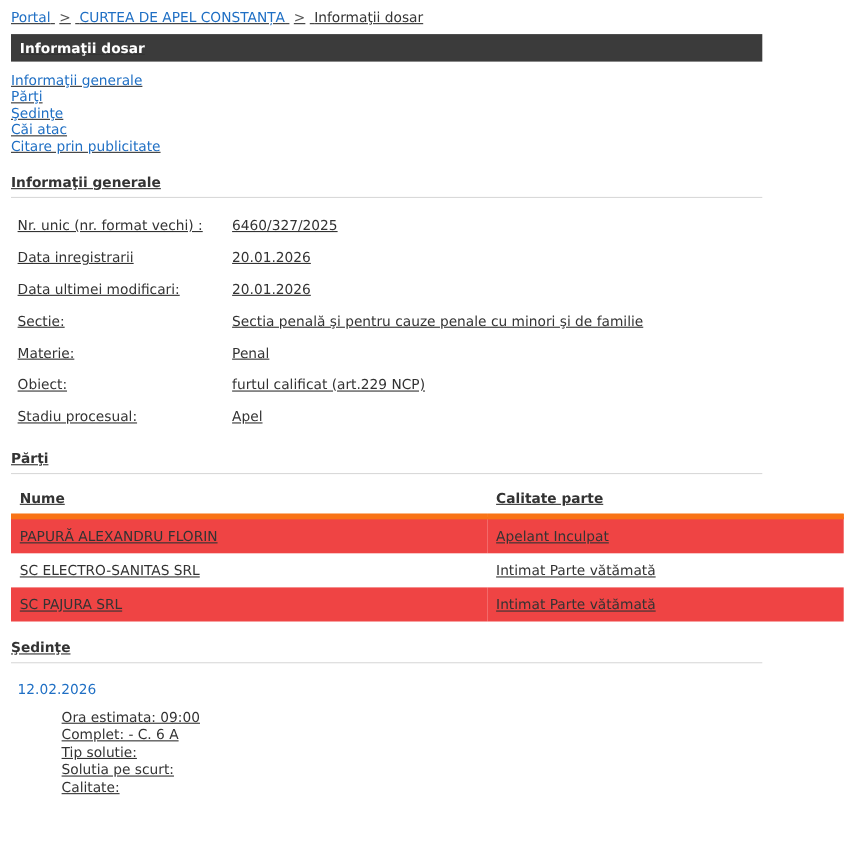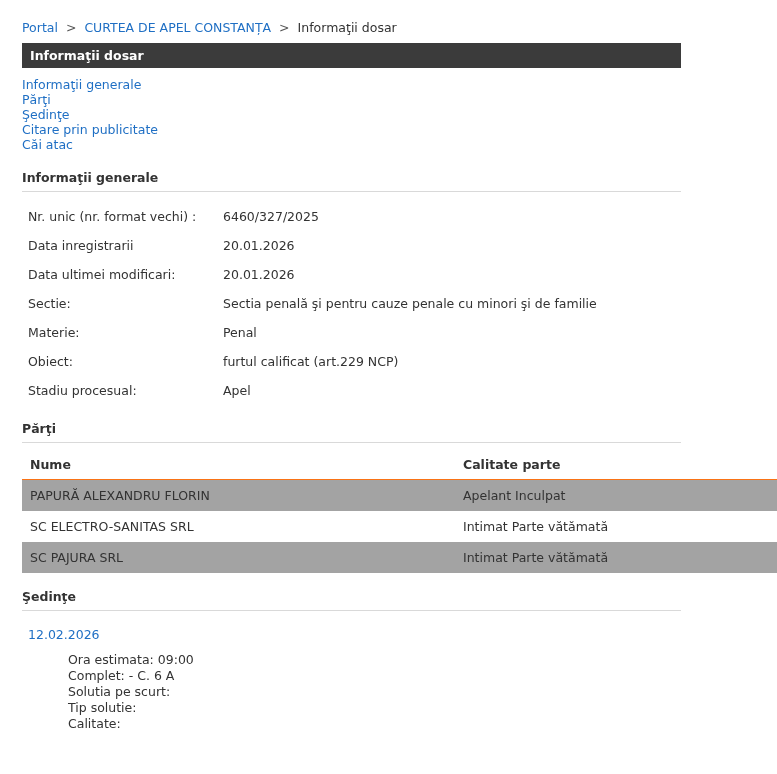--- a/index.html
+++ b/index.html
@@ -10,22 +10,23 @@
   body {
     width: 777px;
     height: 774px;
     font-family: "DejaVu Sans", "Liberation Sans", sans-serif;
     font-size: 12.5px;
     color: #333333;
     overflow: hidden;
   }
   .page {
     width: 703px;
-    padding: 12px;
+    padding: 0;
     box-sizing: border-box;
+    text-decoration: underline;
   }
   
   .breadcrumb {
     padding: 8px 0 6px 10px;
     font-size: 12.5px;
     color: #333333;
     white-space: nowrap;
   }
   .breadcrumb a {
     color: #1f6fc4;
@@ -100,30 +101,30 @@
     margin: 14px 10px 0 10px;
     width: 757px;
     border-collapse: collapse;
     font-size: 12.5px;
   }
   .parties th {
     text-align: left;
     font-weight: bold;
     color: #333333;
     padding: 0 0 7px 8px;
-    border-bottom: 1px solid #f97316;
+    border-bottom: 5px solid #f97316;
     font-size: 12.5px;
   }
   .parties th.col-nume { width: 425px; }
   .parties td {
     padding: 8px 0 8px 8px;
     color: #333333;
   }
   .parties tr.alt td {
-    background: #a3a3a3;
+    background: #ef4444;
   }
 
   
   .hearing {
     margin: 16px 0 0 16px;
   }
   .hearing .date {
     color: #1f6fc4;
     font-size: 12.5px;
     text-decoration: none;
@@ -150,22 +151,22 @@
     <span class="sep">&gt;</span>
     <span class="current">Informaţii dosar</span>
   </div>
 
   <div class="titlebar">Informaţii dosar</div>
 
   <div class="navlinks">
     <a href="#">Informaţii generale</a>
     <a href="#">Părţi</a>
     <a href="#">Şedinţe</a>
+    <a href="#">Căi atac</a>
     <a href="#">Citare prin publicitate</a>
-    <a href="#">Căi atac</a>
   </div>
 
   <div class="section-heading">Informaţii generale</div>
 
   <table class="info-table">
     <tbody>
         <tr>
       <td class="label">Nr. unic (nr. format vechi) :</td>
       <td class="value">6460/327/2025</td>
     </tr>
@@ -221,19 +222,19 @@
     </tbody>
   </table>
 
   <div class="section-heading tight">Şedinţe</div>
 
   <div class="hearing">
     <a href="#" class="date">12.02.2026</a>
     <div class="details">
       <div>Ora estimata: 09:00</div>
       <div>Complet: - C. 6 A</div>
+      <div>Tip solutie:</div>
       <div>Solutia pe scurt:</div>
-      <div>Tip solutie:</div>
       <div>Calitate:</div>
     </div>
   </div>
 
 </div>
 
 </body></html>

